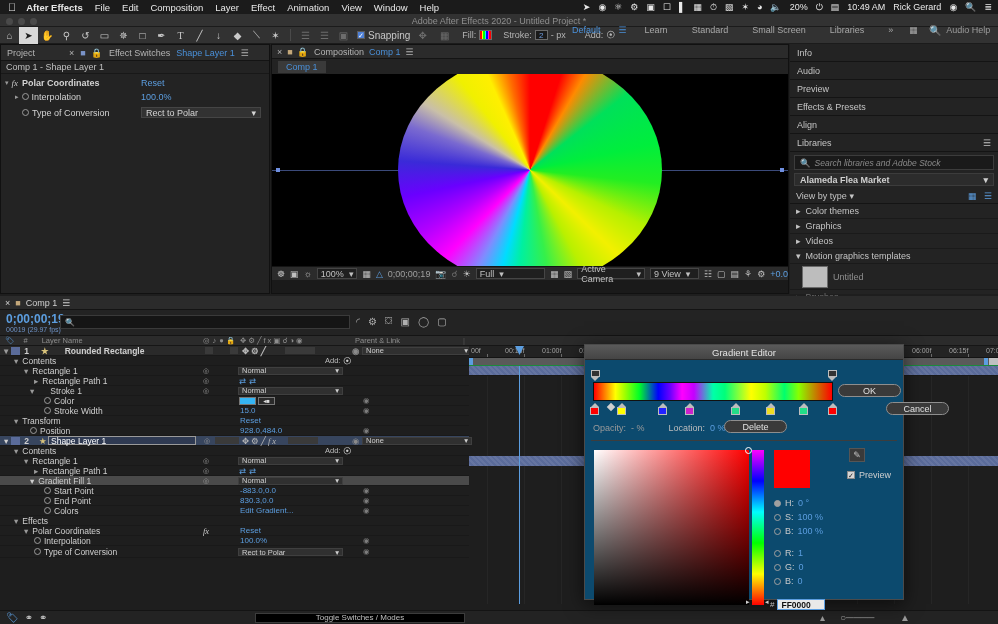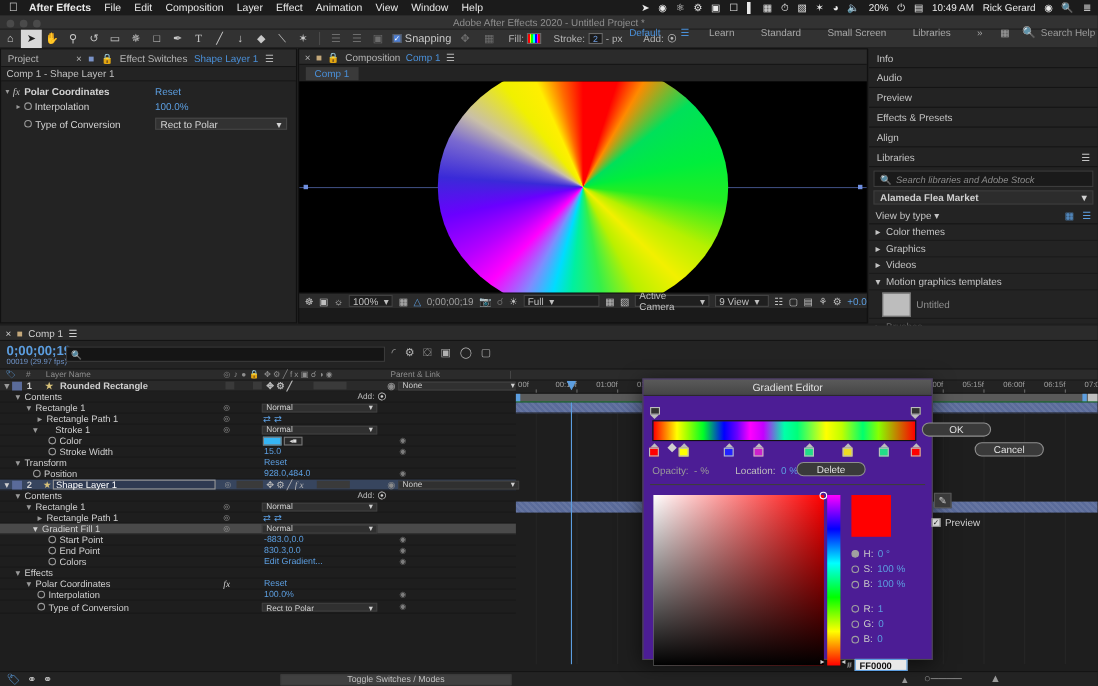--- a/index.html
+++ b/index.html
@@ -159,27 +159,27 @@
   .tlgrid { position:absolute; left:469px; right:0; top:20px; bottom:0; }
   .gvl { position:absolute; top:0; bottom:0; width:1px; background:#262626; }
   .trackrow { position:absolute; left:0; right:0; height:10px; border-bottom:1px solid #191919; }
   .bar { position:absolute; left:0; right:0; top:0; height:10px; background:#5a6b9a;
     background-image:repeating-linear-gradient(45deg,rgba(255,255,255,.07) 0 2px,transparent 2px 4px); }
   .cti { position:absolute; top:0; bottom:0; width:1px; background:#5c9ee0; }
   .ctihead { position:absolute; top:0; width:9px; height:9px; background:#5c9ee0;
     clip-path:polygon(0 0,100% 0,50% 100%); }
   .tlfoot { position:absolute; left:0; bottom:0; width:998px; height:14px; background:#232323;
     border-top:1px solid #141414; display:flex; align-items:center; }
-  .togglebtn { position:absolute; left:255px; width:210px; height:10px; background:#404040;
+  .togglebtn { position:absolute; left:255px; width:210px; height:10px; background:#000000;
     border:1px solid #3c3c3c; font-size:8px; color:#c0c0c0; display:flex;
     align-items:center; justify-content:center; }
 
   
-  #gradDlg { position:absolute; left:584px; top:344px; width:264px; height:256px;
-    background:#4c1d95; border:1px solid #4a4a4a; box-shadow:0 4px 18px rgba(0,0,0,.6); }
+  #gradDlg { position:absolute; left:584px; top:344px; width:320px; height:256px;
+    background:#0c4a6e; border:1px solid #4a4a4a; box-shadow:0 4px 18px rgba(0,0,0,.6); }
   .gdtitle { height:15px; background:linear-gradient(#5a5a5a,#454545); border-bottom:1px solid #2a2a2a;
     display:flex; align-items:center; justify-content:center; font-size:9.5px; color:#e3e3e3; }
   .gdbody { position:relative; height:241px; }
   .gradbar { position:absolute; left:8px; top:22px; width:240px; height:19px; border:1px solid #111;
     background:linear-gradient(90deg,#ff0000 0%,#ffff00 9%,#9fff00 13%,#00ff26 19%,
       #0000ff 27%,#6a00ff 32%,#ff00ff 37%,#c400ff 42%,#00ffaa 50%,#00ff7a 55%,
       #ffff00 66%,#bfff00 72%,#00ff6e 80%,#88ff00 86%,#ff0000 100%); }
   .opstop { position:absolute; top:10px; width:9px; height:11px; }
   .opstop i { display:block; width:9px; height:7px; background:#333; border:1px solid #bdbdbd; }
   .opstop b { display:block; width:0;height:0;border-left:4.5px solid transparent;
@@ -316,21 +316,21 @@
     <span class="wsitem active">Default</span>
     <span class="wsitem" style="padding:0 6px;color:#4a90d9">☰</span>
     <span class="wsitem">Learn</span>
     <span class="wsitem">Standard</span>
     <span class="wsitem">Small Screen</span>
     <span class="wsitem">Libraries</span>
     <span class="wsitem">»</span>
     <span class="wsitem" style="padding:0 4px">▦</span>
     <span class="searchhelp">
       <span>🔍</span>
-      <span class="ph">Search Help</span>
+      <span class="ph">Audio Help</span>
     </span>
   </div>
 
   <div class="panel" id="ecPanel">
     <div class="tabrow">
       <span class="t">Project</span>
       <span class="t" style="margin-left:28px">×</span>
       <span class="t" style="color:#7a93c8">■</span>
       <span class="t">🔒</span>
       <span class="t">Effect Switches</span>
@@ -517,21 +517,21 @@
 
     <div class="layerarea">
 
       <div style="position:absolute;left:0;top:0;width:469px;bottom:0;">
 
         <div class="lrow top">
           <span style="margin-left:4px;color:#9a9a9a">▾</span>
           <span style="margin-left:3px;width:9px;height:8px;background:#5a6b9a;display:inline-block"></span>
           <span style="margin-left:4px">1</span>
           <span style="margin-left:12px;color:#d8c27a">★</span>
-          <span style="margin-left:6px">Rounded Rectangle</span>
+          <span style="margin-left:16px">Rounded Rectangle</span>
           <span style="position:absolute;left:205px;width:8px;height:7px;background:#3a3a3a"></span>
           <span style="position:absolute;left:230px;width:8px;height:7px;background:#3a3a3a"></span>
           <span style="position:absolute;left:242px;letter-spacing:2px;color:#b8b8b8">✥⚙╱</span>
           <span style="position:absolute;left:285px;width:30px;height:7px;background:#3a3a3a"></span>
           <span style="position:absolute;left:352px;color:#8a8a8a">◉</span>
           <span class="parent" style="left:362px;font-weight:normal">
             <span>None</span>
             <span>▾</span>
           </span>
         </div>

